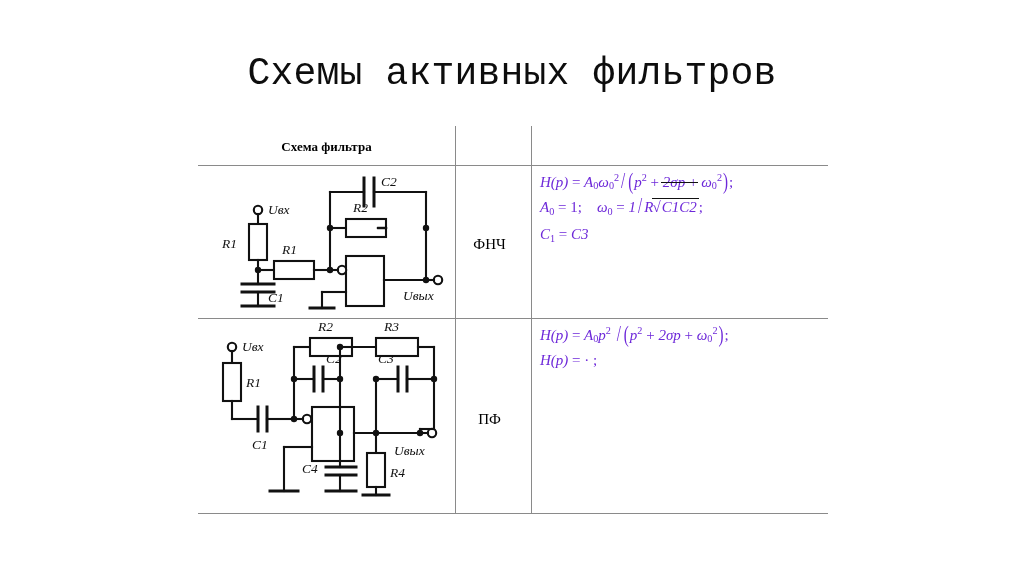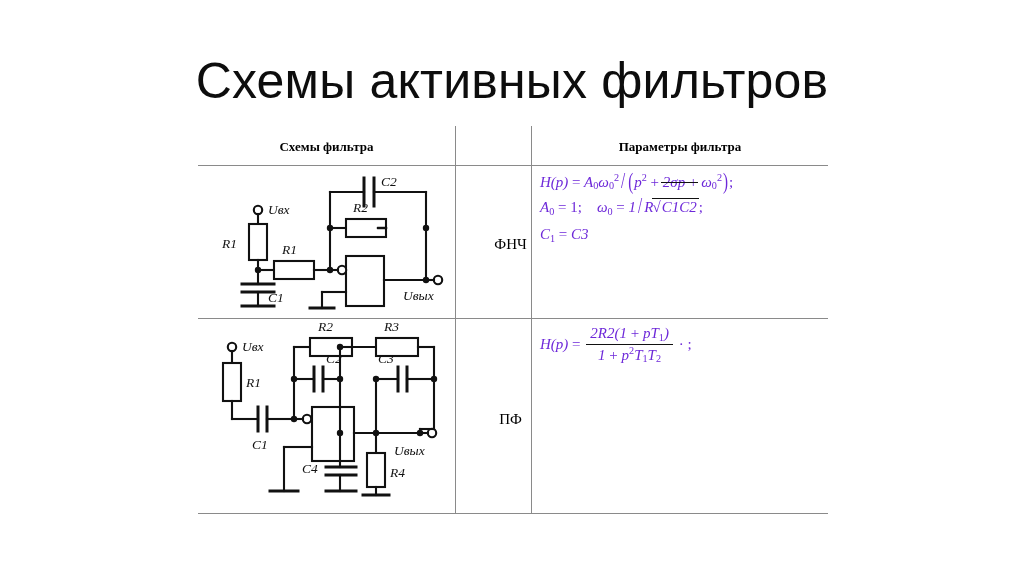--- a/index.html
+++ b/index.html
@@ -16,23 +16,23 @@
     color: #000000;
   }
 
   
   #page-title {
     position: absolute;
     left: 0;
     top: 52px;
     width: 1024px;
     text-align: center;
-    font-family: Liberation Sans, sans-serif;
+    font-family: Liberation Mono, monospace;
     font-weight: 300;
-    font-size: 50px;
+    font-size: 38px;
     letter-spacing: 0.2px;
     color: #0d0d0d;
     white-space: nowrap;
   }
 
   
   #filter-table {
     position: absolute;
     left: 198px;
     top: 126px;
@@ -68,21 +68,21 @@
     line-height: 16px;
     color: #000;
   }
   #hdr-scheme { left: 0;    top: 13px; width: 257px; }
   #hdr-type   { left: 258px; top: 5px;  width: 75px; }
   #hdr-params { left: 334px; top: 13px; width: 296px; }
 
   
   .type-cell {
     position: absolute;
-    left: 275px;
+    left: 254px;
     width: 75px;
     text-align: center;
     font-size: 15px;
     color: #000;
   }
   #type-row1 { top: 110px; }
   #type-row2 { top: 285px; }
 
   
   .formula-cell {
@@ -160,24 +160,23 @@
 <div id="page-title">Схемы активных фильтров</div>
 
 <div id="filter-table">
 
   <div class="hline" id="hline-header"></div>
   <div class="hline" id="hline-row1"></div>
   <div class="hline" id="hline-bottom"></div>
   <div class="vline" id="vline-col1"></div>
   <div class="vline" id="vline-col2"></div>
 
-  <div class="hdr" id="hdr-scheme">Схемы фильтра</div>
-
-
-  <div class="hdr" id="hdr-params">Параметры фильтра</div>
+  <div class="hdr" id="hdr-scheme">Схема фильтра</div>
+
+
 
   <div class="circuit" id="circuit-lpf">
     <svg width="257" height="152" viewBox="0 0 257 152" xmlns="http://www.w3.org/2000/svg">
 
       <circle class="term" cx="60" cy="44" r="4.2"></circle>
       <text class="lbl" x="70" y="48">Uвх</text>
 
       <line class="wire" x1="60" y1="48" x2="60" y2="58"></line>
       <rect class="boxc" x="51" y="58" width="18" height="36"></rect>
       <text class="lbl" x="24" y="82">R1</text>
@@ -336,24 +335,23 @@
 
       <line class="wire" x1="236" y1="60" x2="236" y2="110"></line>
       <line class="wire" x1="236" y1="110" x2="222" y2="110"></line>
       <line class="wire" x1="222" y1="110" x2="222" y2="114"></line>
     </svg>
   </div>
 
   <div class="type-cell" id="type-row2">ПФ</div>
 
   <div class="formula-cell" id="formula-row2">
+    <div class="fline">
+      H(p) <span class="nrm">=</span> A<sub>0</sub>p<sup>2</sup> <span class="slash">/</span><span class="bigparen">(</span>p<sup>2</sup> <span class="nrm">+</span> 2σp <span class="nrm">+</span> ω<sub>0</sub><sup>2</sup><span class="bigparen">)</span><span class="nrm">;</span>
+    </div>
     <div class="fline tall">
       H(p) <span class="nrm">=</span>
-      <span class="frac">
-        <span class="num">2R2(1 <span class="nrm">+</span> pT<sub>1</sub>)</span>
-        <span class="den">1 <span class="nrm">+</span> p<sup>2</sup>T<sub>1</sub>T<sub>2</sub></span>
-      </span>
       <span class="nrm">·</span>
       <span class="nrm">;</span>
     </div>
   </div>
 
 </div>
 
 </body></html>

